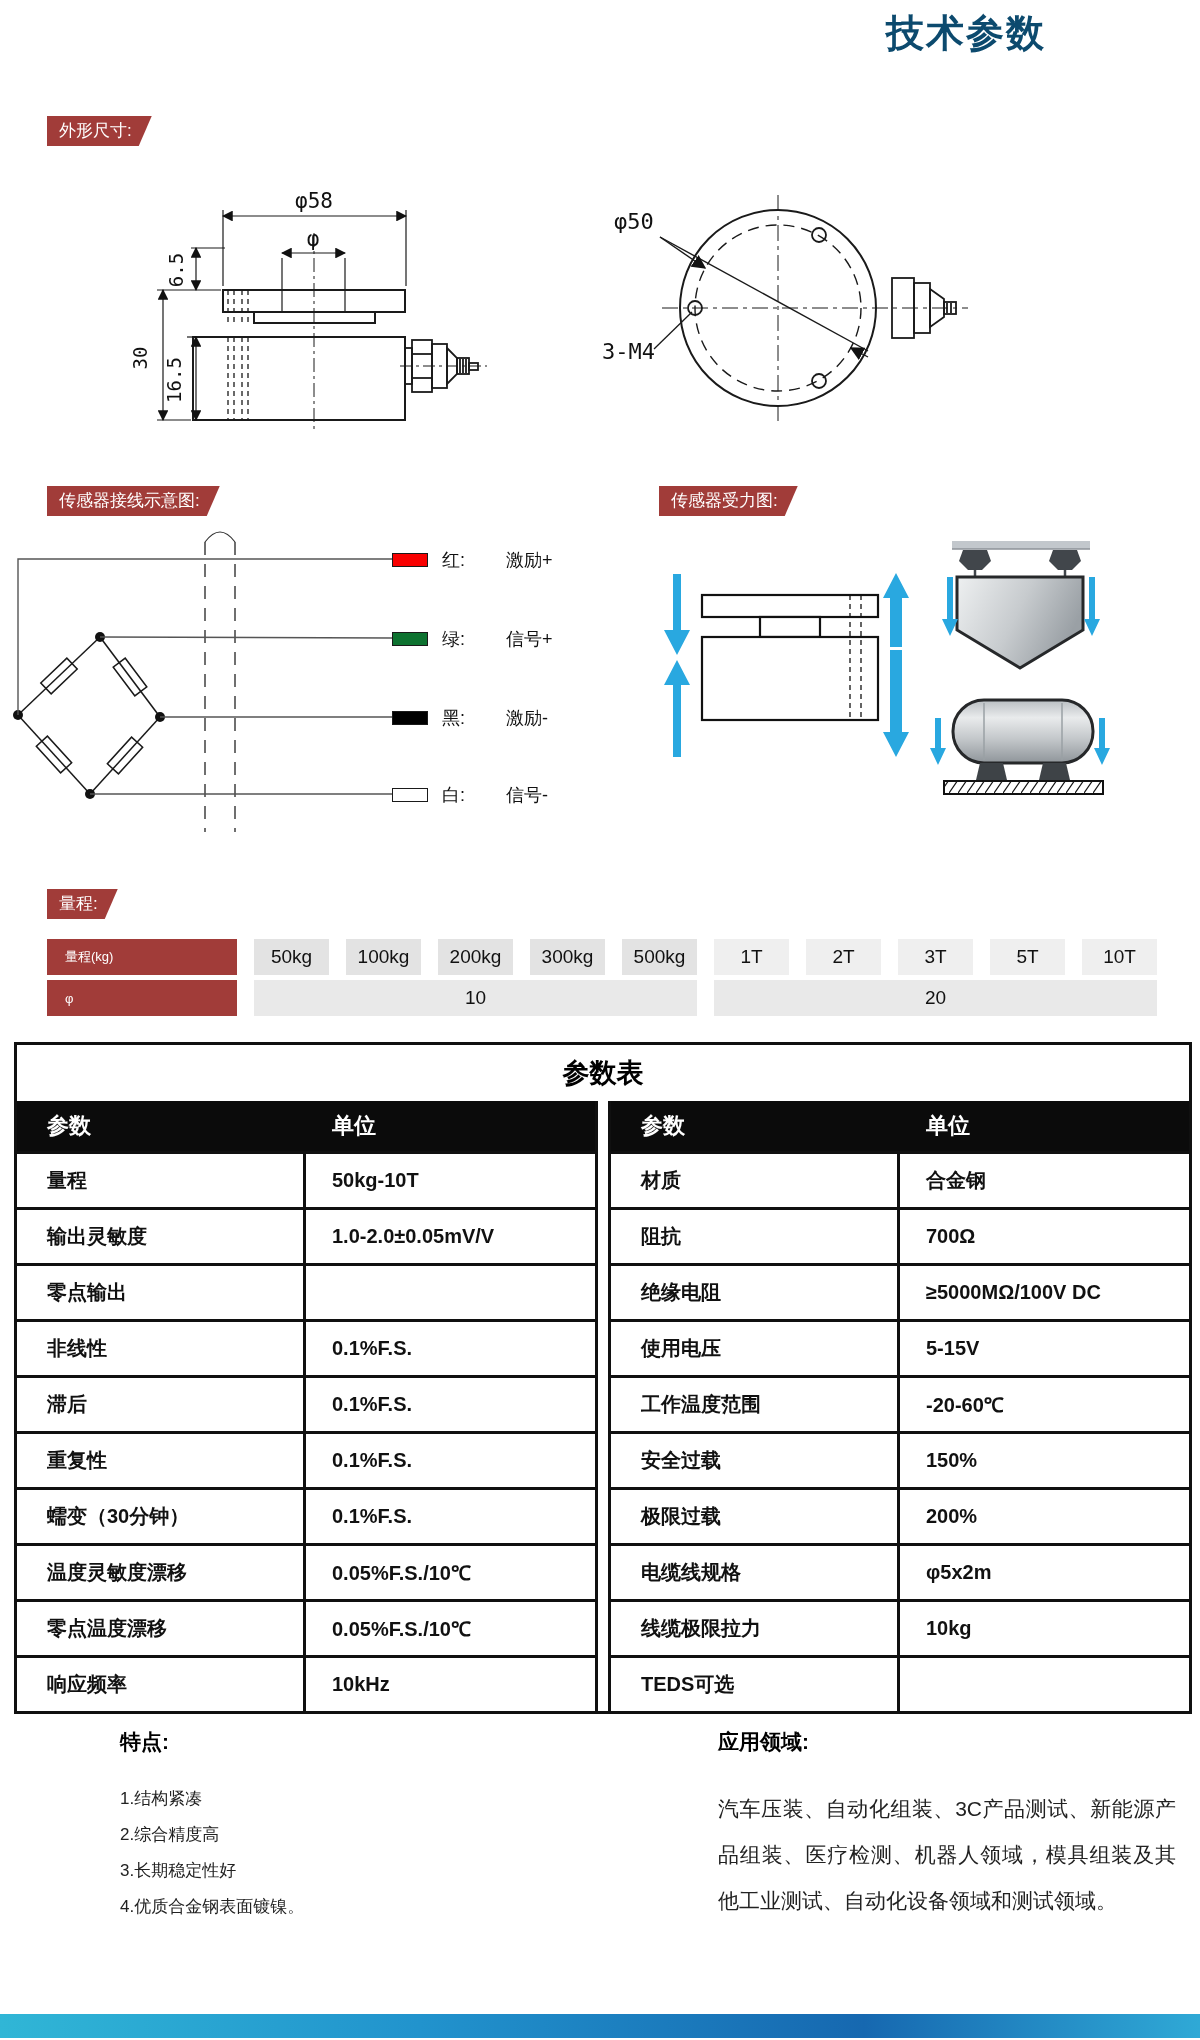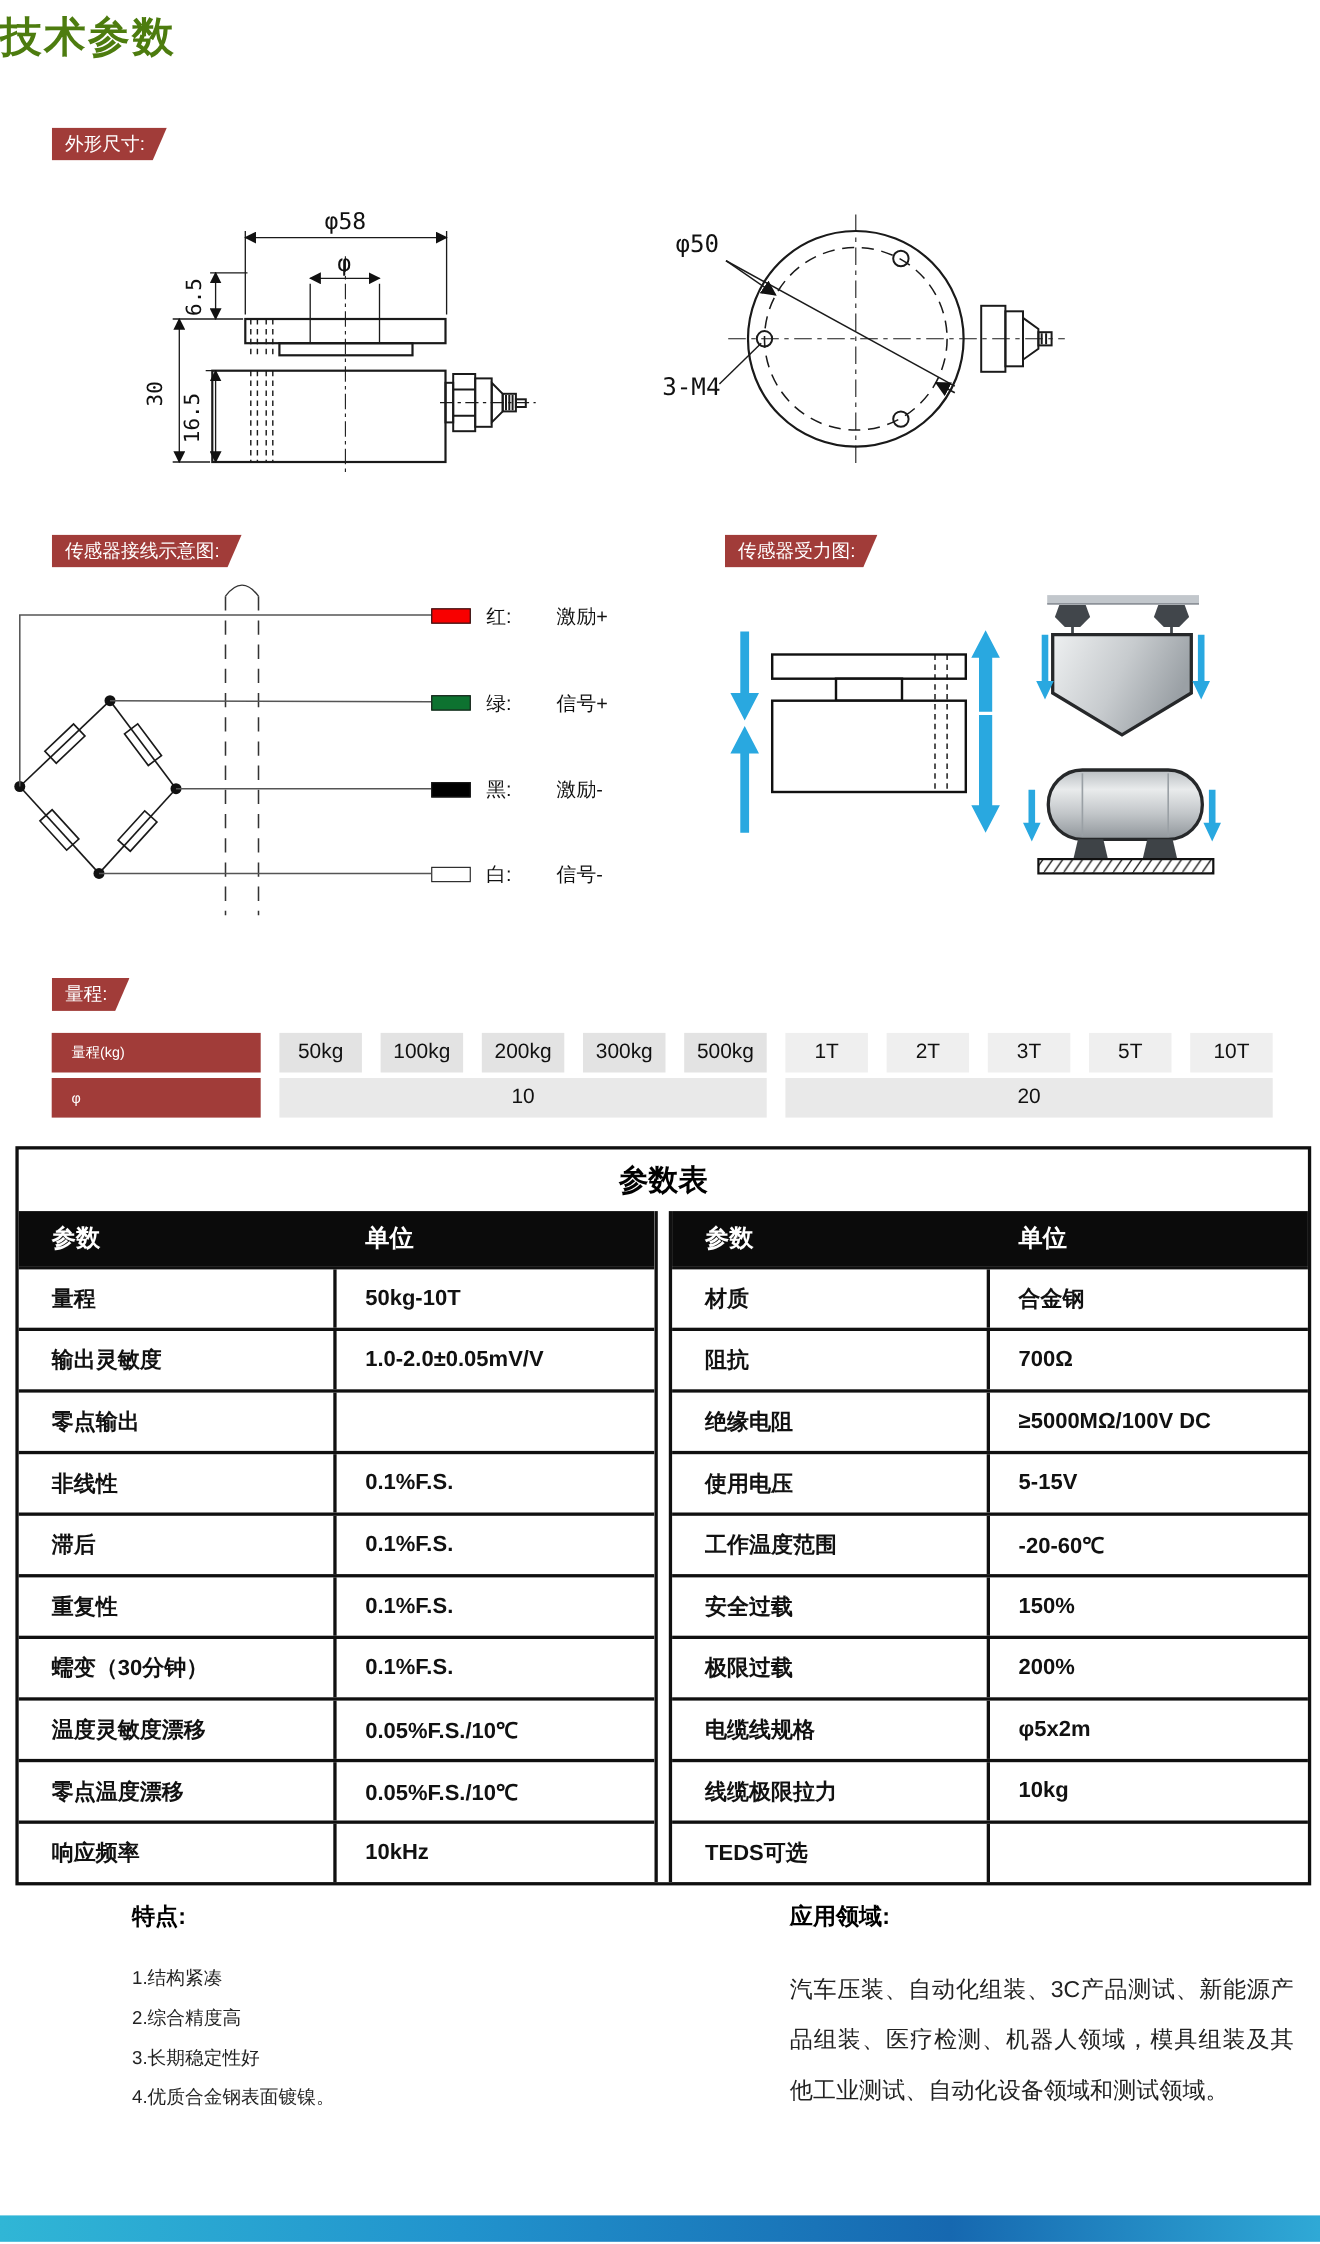--- a/index.html
+++ b/index.html
@@ -1,20 +1,20 @@
 <!DOCTYPE html>
 <html><head>
 <meta charset="utf-8">
 <style>
   html,body{margin:0;padding:0;background:#ffffff;}
   .page{position:relative;width:1200px;height:2040px;background:#fff;overflow:hidden;
         font-family:"Liberation Sans",sans-serif;color:#111;}
   .abs{position:absolute;}
-  .page-title{position:absolute;top:8px;left:0;width:1046px;text-align:left;
-              font-size:38px;font-weight:bold;letter-spacing:2px;color:#4d7c0f;}
+  .page-title{position:absolute;top:8px;left:0;width:1046px;text-align:right;
+              font-size:38px;font-weight:bold;letter-spacing:2px;color:#0c4a6e;}
   
   .red-tab{position:absolute;height:30px;line-height:30px;color:#fff;font-size:17px;
            padding:0 20px 0 12px;background:#a13c39;
            clip-path:polygon(0 0,100% 0,calc(100% - 13px) 100%,0 100%);}
   
   .wire-row{position:absolute;left:392px;display:flex;align-items:center;height:15px;}
   .wire-chip{width:36px;height:14px;border:1px solid #1a1a1a;box-sizing:border-box;}
   .wire-name{margin-left:14px;width:46px;font-size:18px;color:#111;}
   .wire-signal{margin-left:18px;font-size:18px;color:#111;}
   

